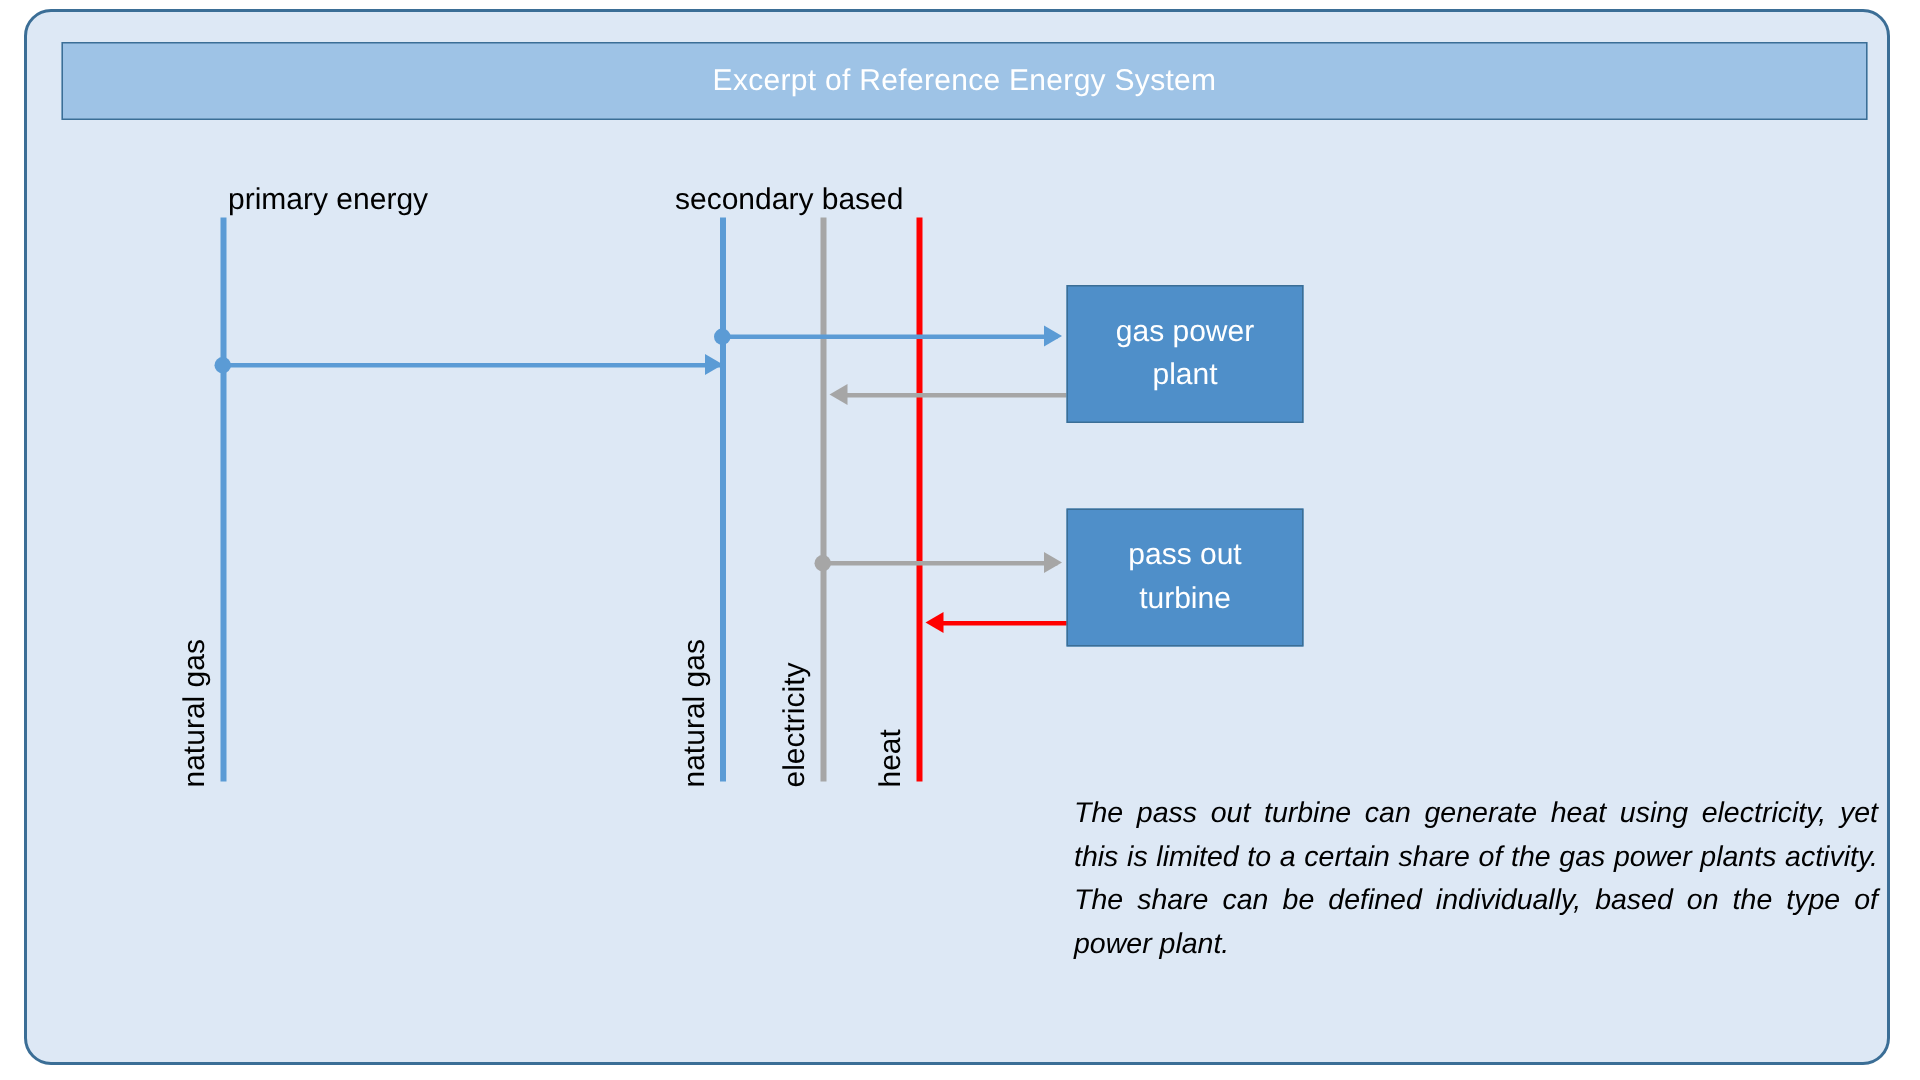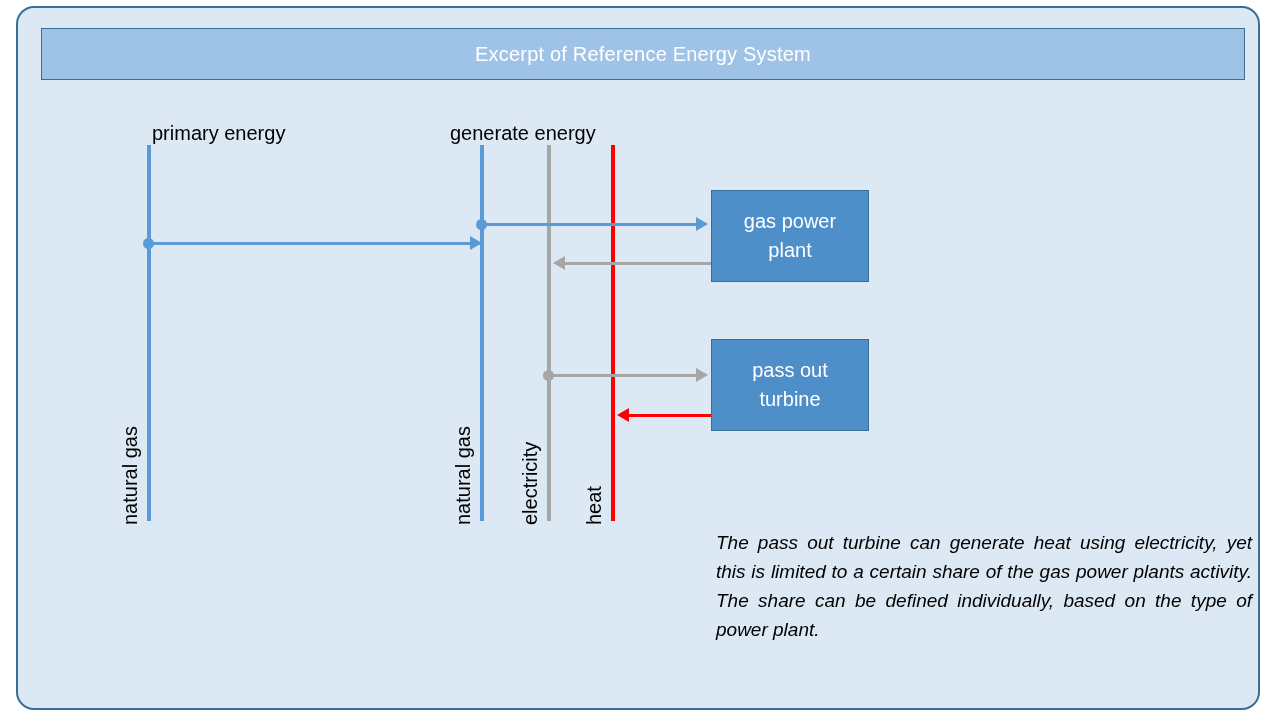--- a/index.html
+++ b/index.html
@@ -155,21 +155,21 @@
 
 <div id="slide">
 
   <div id="title-bar">
     <span id="title-text">Excerpt of Reference Energy System</span>
   </div>
 
   <div id="diagram">
 
     <div class="col-header" style="left:86px; top:114px;margin-left:48px;">primary energy</div>
-    <div class="col-header" style="left:432px; top:114px;">generate energy</div>
+    <div class="col-header" style="left:432px; top:114px;">secondary based</div>
 
     <div class="vline blue" style="left:129px; top:137px; height:376px;"></div>
     <div class="vline blue" style="left:462px; top:137px; height:376px;"></div>
     <div class="vline gray" style="left:529px; top:137px; height:376px;"></div>
     <div class="vline red" style="left:593px; top:137px; height:376px;"></div>
 
     <div class="vlabel" style="left:124px; top:494px;">natural gas</div>
     <div class="vlabel" style="left:457px; top:494px;">natural gas</div>
     <div class="vlabel" style="left:524px; top:494px;">electricity</div>
     <div class="vlabel" style="left:588px; top:494px;">heat</div>

